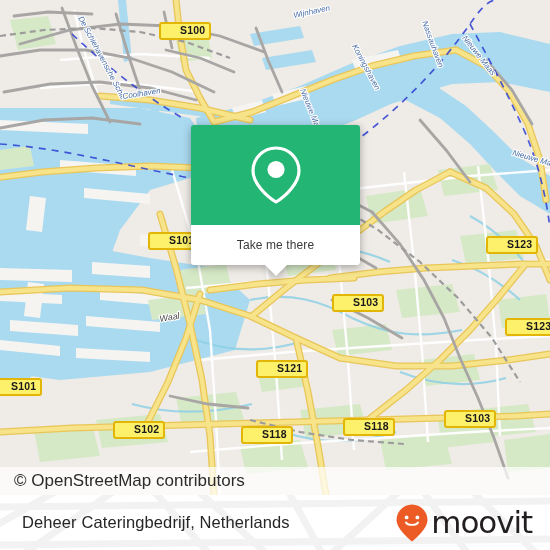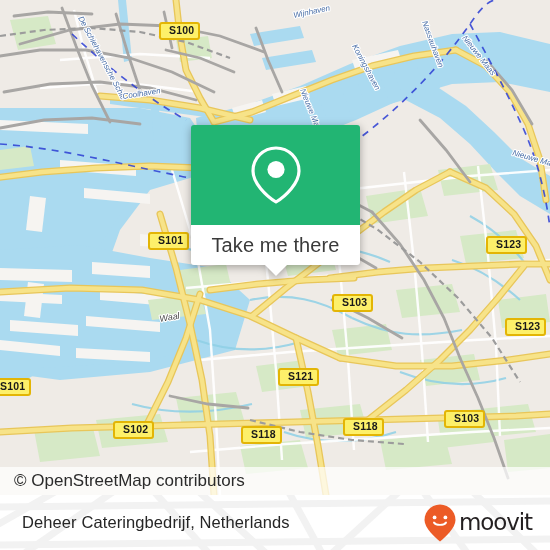--- a/index.html
+++ b/index.html
@@ -31,21 +31,21 @@
   
   .shield{
     position:absolute;
     background:#fdf06a;
     border:2px solid #e3b505;
     border-radius:3px;
     color:#1a1a1a;
     font-size:10.5px;
     font-weight:bold;
     letter-spacing:.2px;
-    padding:1px 4px 2px 8px;
+    padding:1px 4px 2px 19px;
     line-height:11px;
     font-family:"Liberation Sans","DejaVu Sans",sans-serif;
     box-sizing:border-box;
     white-space:nowrap;
   }
 
   
   #attribution{
     position:absolute;left:0;bottom:0;width:100%;
     background:rgba(255,255,255,.72);
@@ -63,21 +63,21 @@
   #popup-head{
     background:#22b573;height:100px;border-radius:3px 3px 0 0;
     display:flex;align-items:center;justify-content:center;
   }
   #popup-foot{
     background:#ffffff;height:40px;border-radius:0 0 3px 3px;
     display:flex;align-items:center;justify-content:center;
     position:relative;
   }
   #popup-label{
-    font-size:20px;color:#3a3a3a;letter-spacing:.1px;
+    font-size:12px;color:#3a3a3a;letter-spacing:.1px;
     font-family:"Liberation Sans","DejaVu Sans",sans-serif;
   }
   #popup-tail{
     position:absolute;left:50%;margin-left:-11px;bottom:-11px;
     width:0;height:0;
     border-left:11px solid transparent;
     border-right:11px solid transparent;
     border-top:11px solid #ffffff;
   }
 
@@ -91,21 +91,21 @@
     position:relative;height:55px;display:flex;align-items:center;
     justify-content:space-between;padding:0 18px 0 22px;box-sizing:border-box;
   }
   #place-title{
     font-size:16.5px;color:#262626;letter-spacing:.1px;
     font-family:"Liberation Sans","DejaVu Sans",sans-serif;
     white-space:nowrap;
   }
   #brand{display:flex;align-items:center;gap:2px;}
   #brand-word{
-    font-size:23px;color:#231f20;letter-spacing:-1.1px;
+    font-size:31px;color:#231f20;letter-spacing:-1.1px;
     font-family:"DejaVu Sans","Liberation Sans",sans-serif;
     line-height:31px;
   }
 </style>
 </head>
 <body>
 
 <div id="app">
 
   <div id="map">
@@ -304,21 +304,21 @@
           <text class="mlabel big" x="160" y="322" transform="rotate(-10 160 322)">Waal</text>
         </g>
       </g>
     </svg>
 
     <div class="shield" style="left:159px;top:22px;">S100</div>
     <div class="shield" style="left:148px;top:232px;">S101</div>
     <div class="shield" style="left:486px;top:236px;">S123</div>
     <div class="shield" style="left:332px;top:294px;">S103</div>
     <div class="shield" style="left:505px;top:318px;">S123</div>
-    <div class="shield" style="left:256px;top:368px;margin-left:22px;">S121</div>
+    <div class="shield" style="left:256px;top:360px;">S121</div>
     <div class="shield" style="left:-10px;top:378px;">S101</div>
     <div class="shield" style="left:113px;top:421px;">S102</div>
     <div class="shield" style="left:241px;top:426px;">S118</div>
     <div class="shield" style="left:343px;top:418px;">S118</div>
     <div class="shield" style="left:444px;top:410px;">S103</div>
 
     <div id="popup">
       <div id="popup-head">
         <svg width="56" height="62" viewBox="0 0 56 62" xmlns="http://www.w3.org/2000/svg">
           <path d="M28 4 C15.3 4 5 14.3 5 27 C5 39 18 52 28 58 C38 52 51 39 51 27 C51 14.3 40.7 4 28 4 Z" fill="none" stroke="#ffffff" stroke-width="3.2" stroke-linejoin="round"></path>

